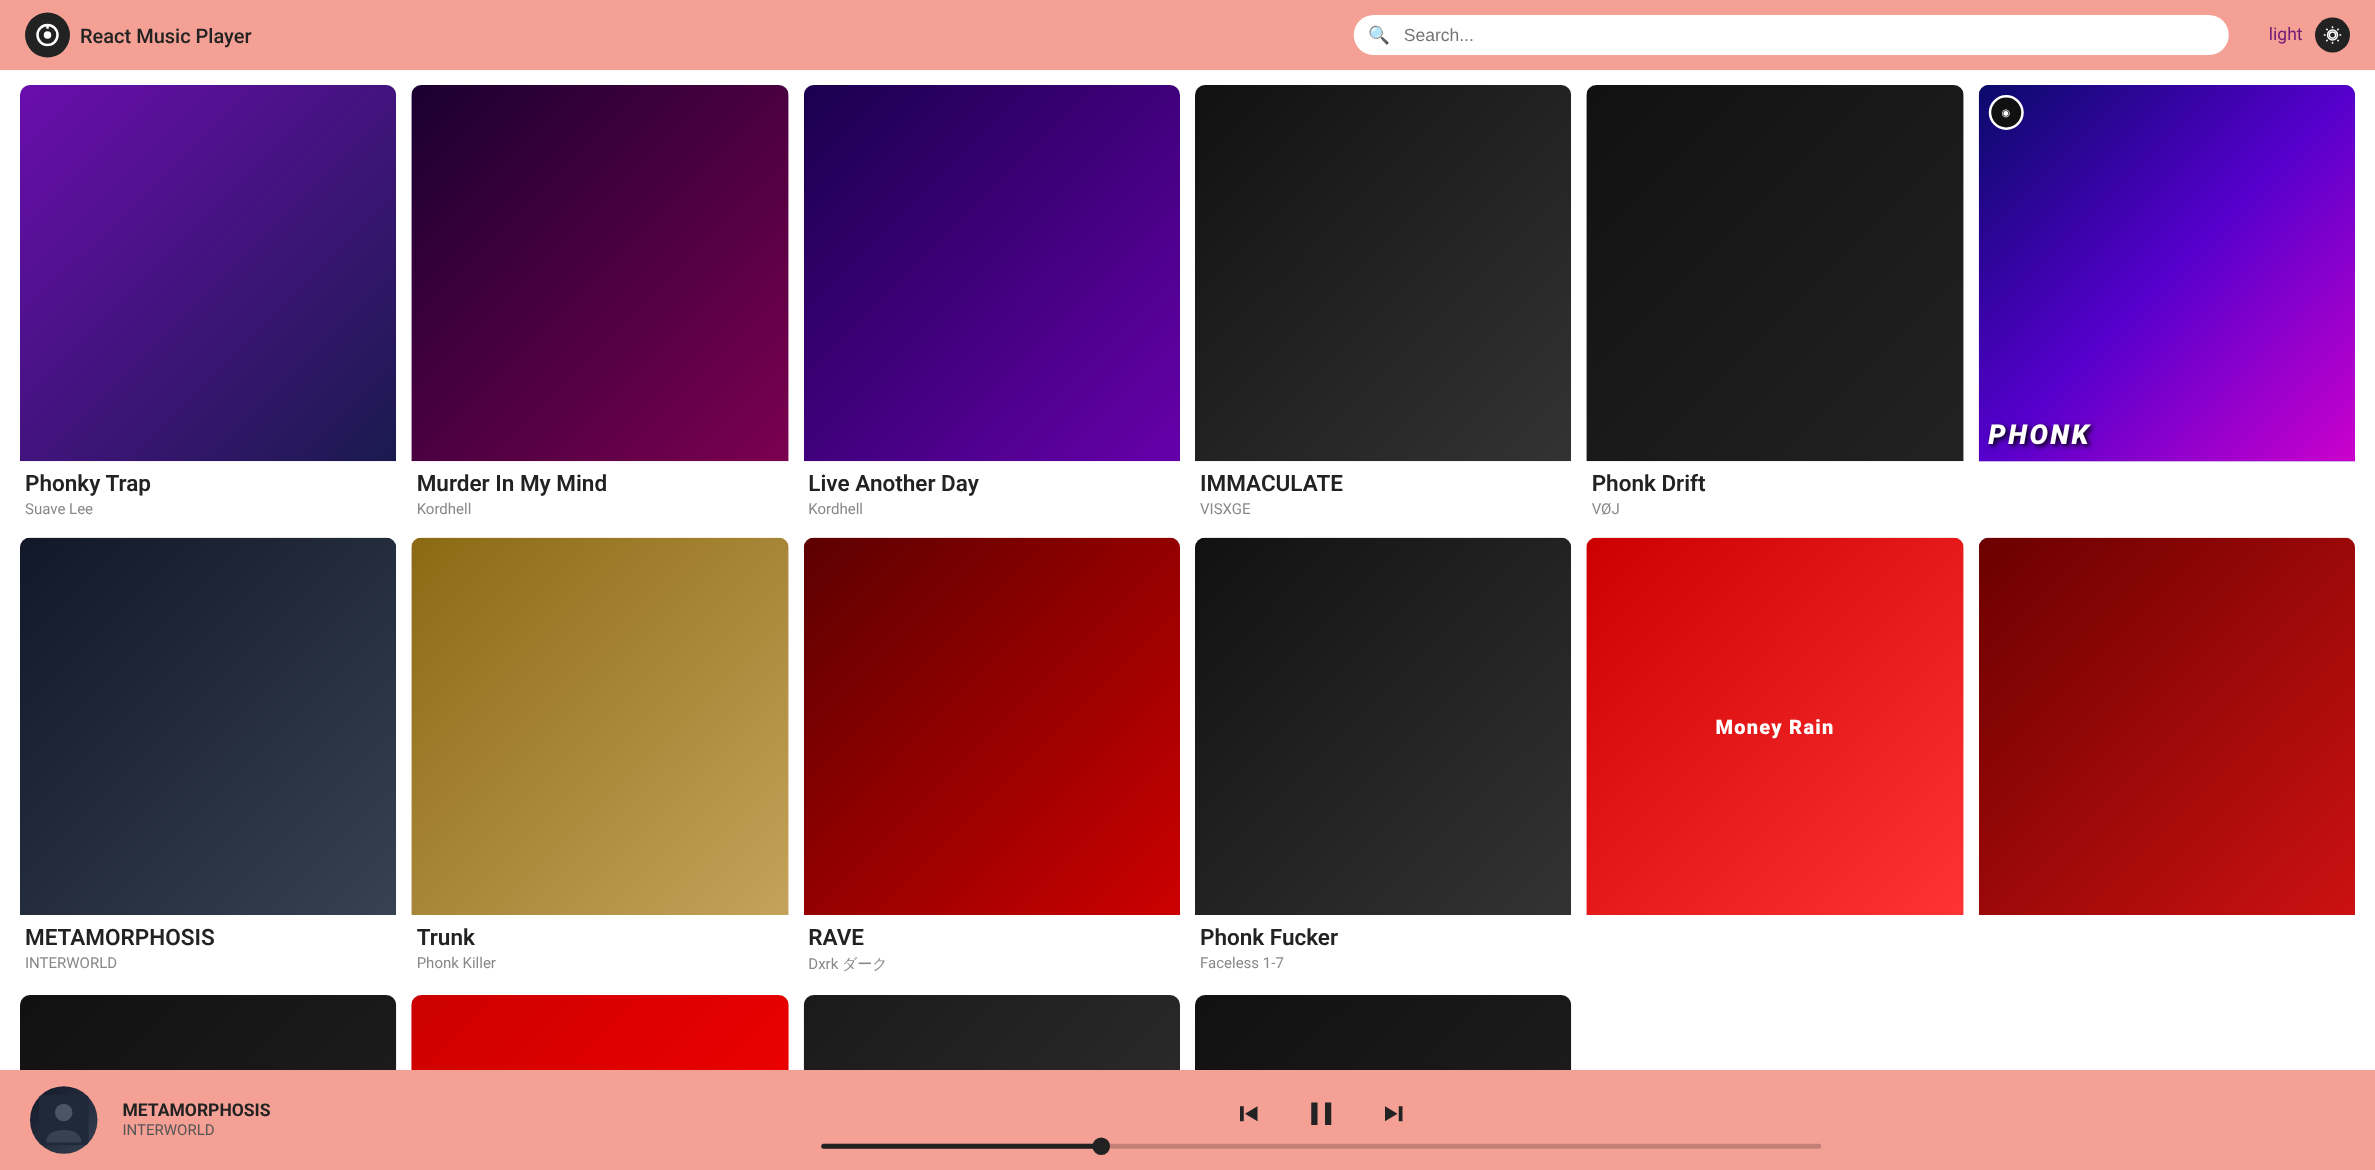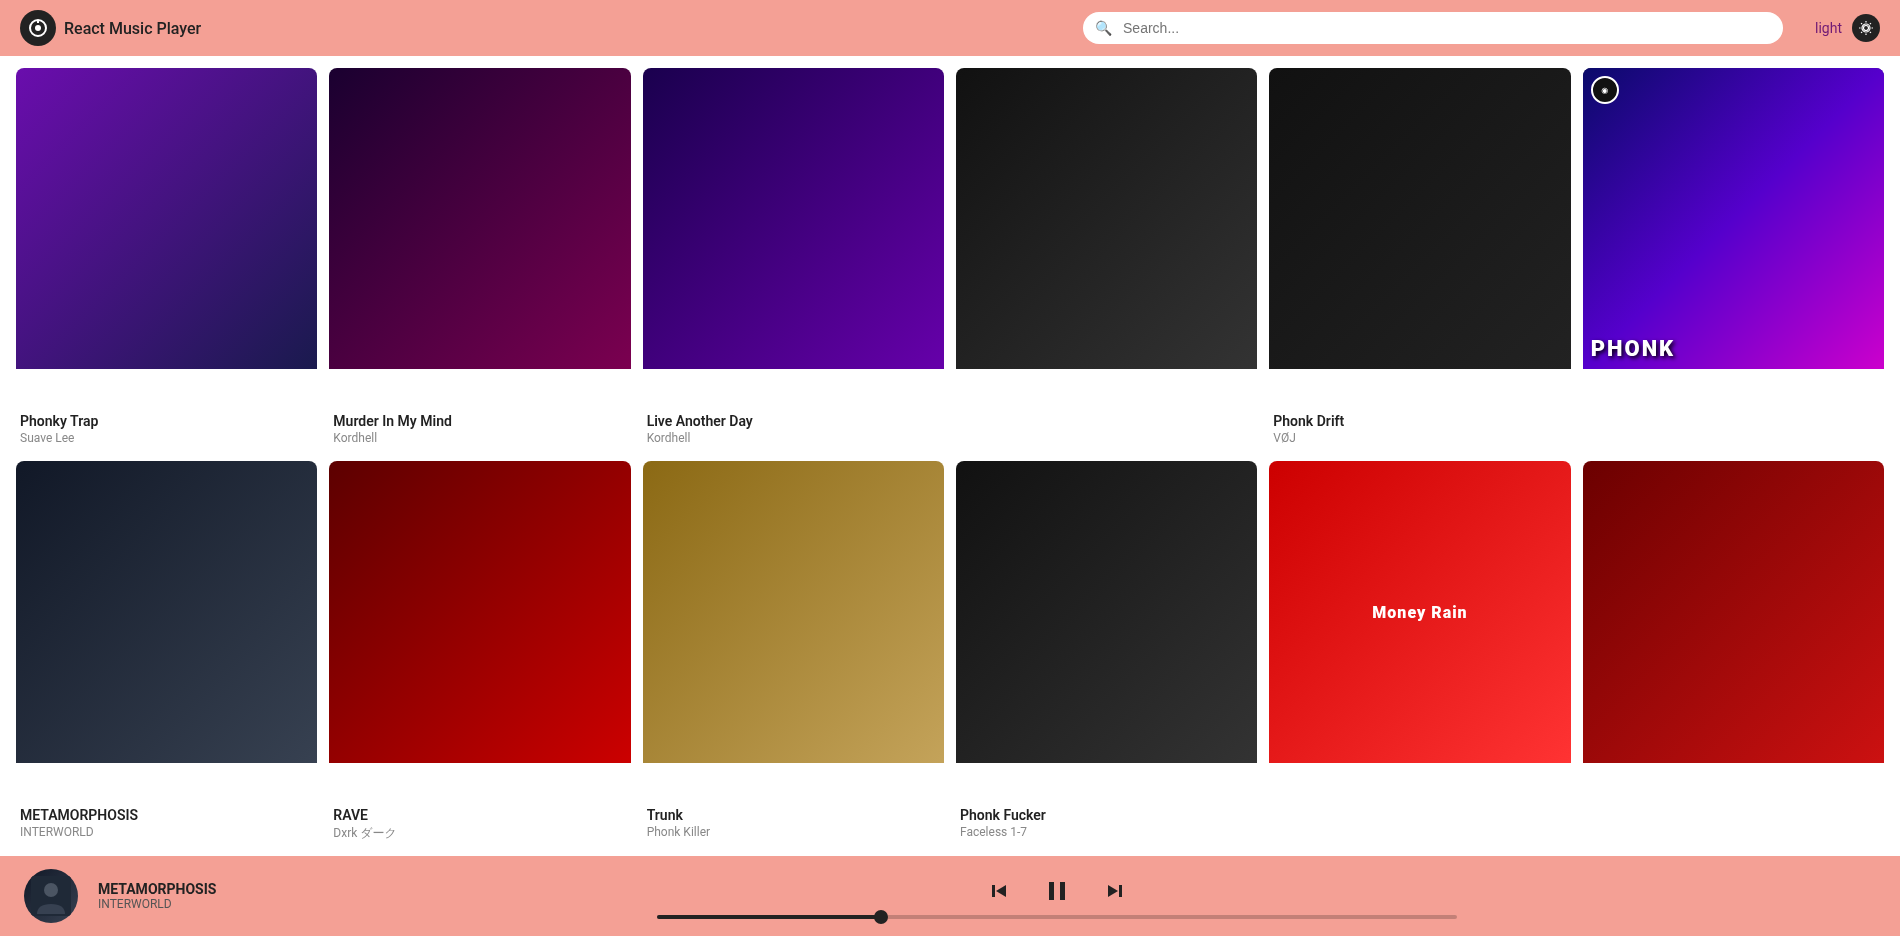--- a/index.html
+++ b/index.html
@@ -126,27 +126,26 @@
       justify-content: center;
       font-size: 12px;
       color: white;
       position: relative;
     }
 
     .card-info {
       padding: 8px 4px 4px 4px;
     }
     .song-title {
-      font-size: 14px;
+      font-size: 18px;
       font-weight: 600;
       color: #222;
       white-space: nowrap;
       overflow: hidden;
       text-overflow: ellipsis;
-      margin-top: 36px;
     }
     .song-artist {
       font-size: 12px;
       color: #888;
       margin-top: 2px;
       white-space: nowrap;
       overflow: hidden;
       text-overflow: ellipsis;
     }
 
@@ -326,63 +325,67 @@
       </div>
       <div class="card-info">
         <div class="song-title">Live Another Day</div>
         <div class="song-artist">Kordhell</div>
       </div>
     </div>
       <div class="music-card">
       <div class="album-art art-immaculate">
         <div class="art-shape art-immaculate" style="width:100%;height:100%;"></div>
       </div>
+      <div class="card-info">
+        <div class="song-title">IMMACULATE</div>
+        <div class="song-artist">VISXGE</div>
+      </div>
     </div>
       <div class="music-card">
       <div class="album-art art-phonk-drift">
         <div class="art-shape art-phonk-drift" style="width:100%;height:100%;"></div>
       </div>
       <div class="card-info">
         <div class="song-title">Phonk Drift</div>
         <div class="song-artist">VØJ</div>
       </div>
     </div>
       <div class="music-card">
       <div class="album-art art-floor555">
         <div style="width:100%;height:100%;background:linear-gradient(135deg,#0a0a6a,#5500cc,#cc00cc);display:flex;align-items:flex-end;justify-content:flex-start;padding:8px;position:relative;">
         <div style="position:absolute;top:8px;left:8px;width:28px;height:28px;border-radius:50%;background:#111;border:2px solid #fff;font-size:8px;color:#fff;display:flex;align-items:center;justify-content:center;">◉</div>
-        <div style="font-size:22px;font-weight:900;color:white;letter-spacing:2px;text-shadow:2px 2px 4px #000;">PHONK</div>
+        <div style="font-size:22px;font-weight:900;color:white;letter-spacing:2px;text-shadow:2px 2px 4px #000;font-style:italic;">PHONK</div>
       </div>
       </div>
     </div>
       <div class="music-card">
       <div class="album-art art-metamorphosis">
         <div class="art-shape art-metamorphosis" style="width:100%;height:100%;"></div>
       </div>
       <div class="card-info">
         <div class="song-title">METAMORPHOSIS</div>
         <div class="song-artist">INTERWORLD</div>
       </div>
     </div>
       <div class="music-card">
+      <div class="album-art art-trunk">
+        <div class="art-shape art-trunk" style="width:100%;height:100%;"></div>
+      </div>
+      <div class="card-info">
+        <div class="song-title">Trunk</div>
+        <div class="song-artist">Phonk Killer</div>
+      </div>
+    </div>
+      <div class="music-card">
       <div class="album-art art-rave">
         <div class="art-shape art-rave" style="width:100%;height:100%;"></div>
       </div>
       <div class="card-info">
         <div class="song-title">RAVE</div>
         <div class="song-artist">Dxrk ダーク</div>
-      </div>
-    </div>
-      <div class="music-card">
-      <div class="album-art art-trunk">
-        <div class="art-shape art-trunk" style="width:100%;height:100%;"></div>
-      </div>
-      <div class="card-info">
-        <div class="song-title">Trunk</div>
-        <div class="song-artist">Phonk Killer</div>
       </div>
     </div>
       <div class="music-card">
       <div class="album-art art-phonk-fucker">
         <div class="art-shape art-phonk-fucker" style="width:100%;height:100%;"></div>
       </div>
       <div class="card-info">
         <div class="song-title">Phonk Fucker</div>
         <div class="song-artist">Faceless 1-7</div>
       </div>

